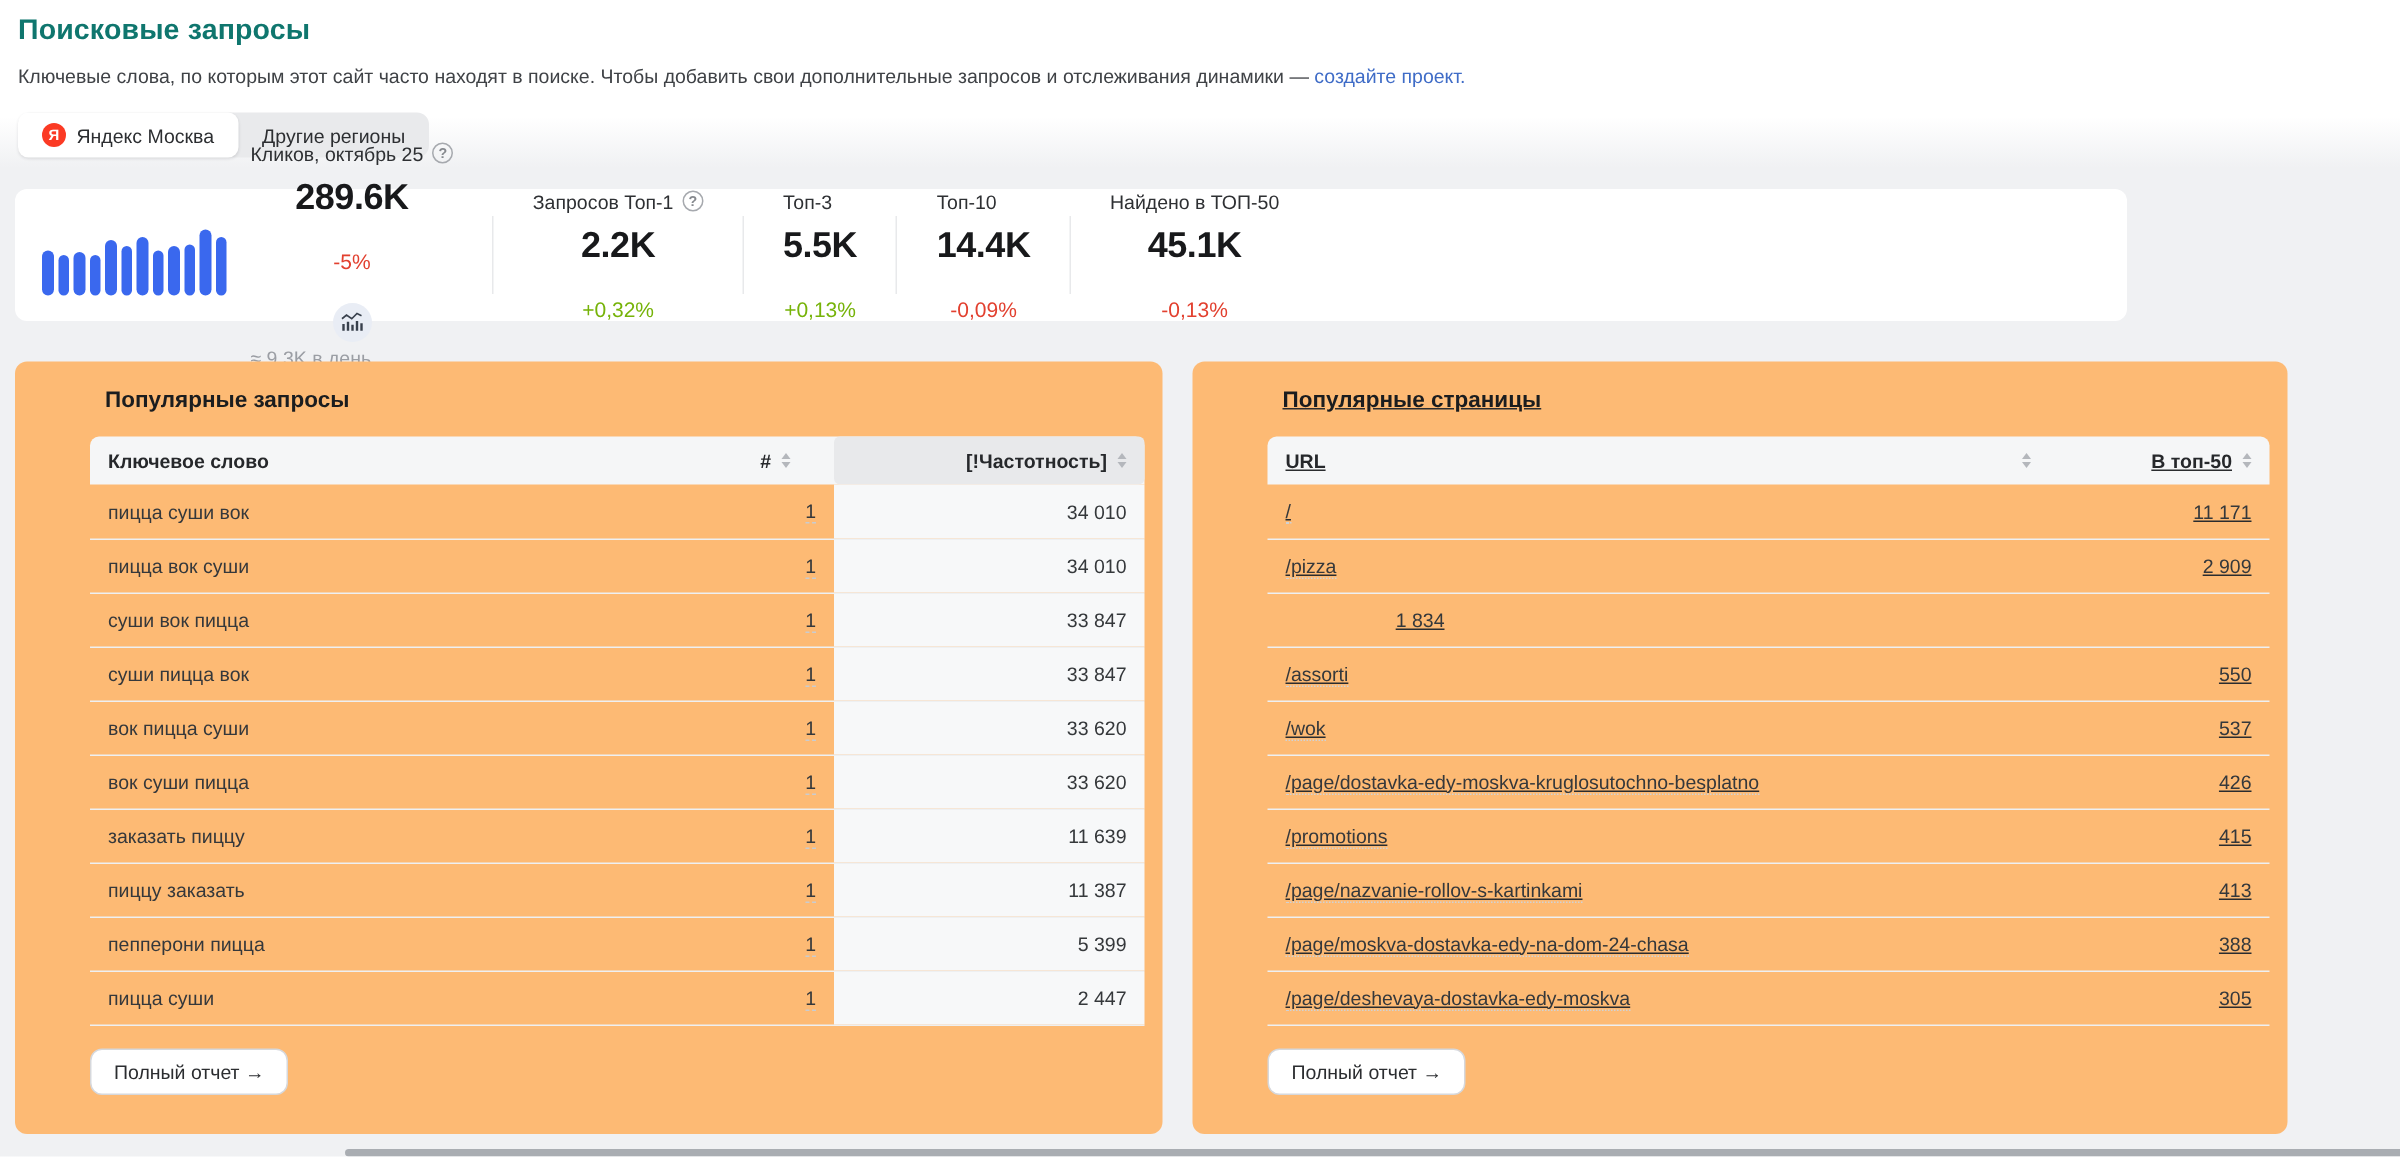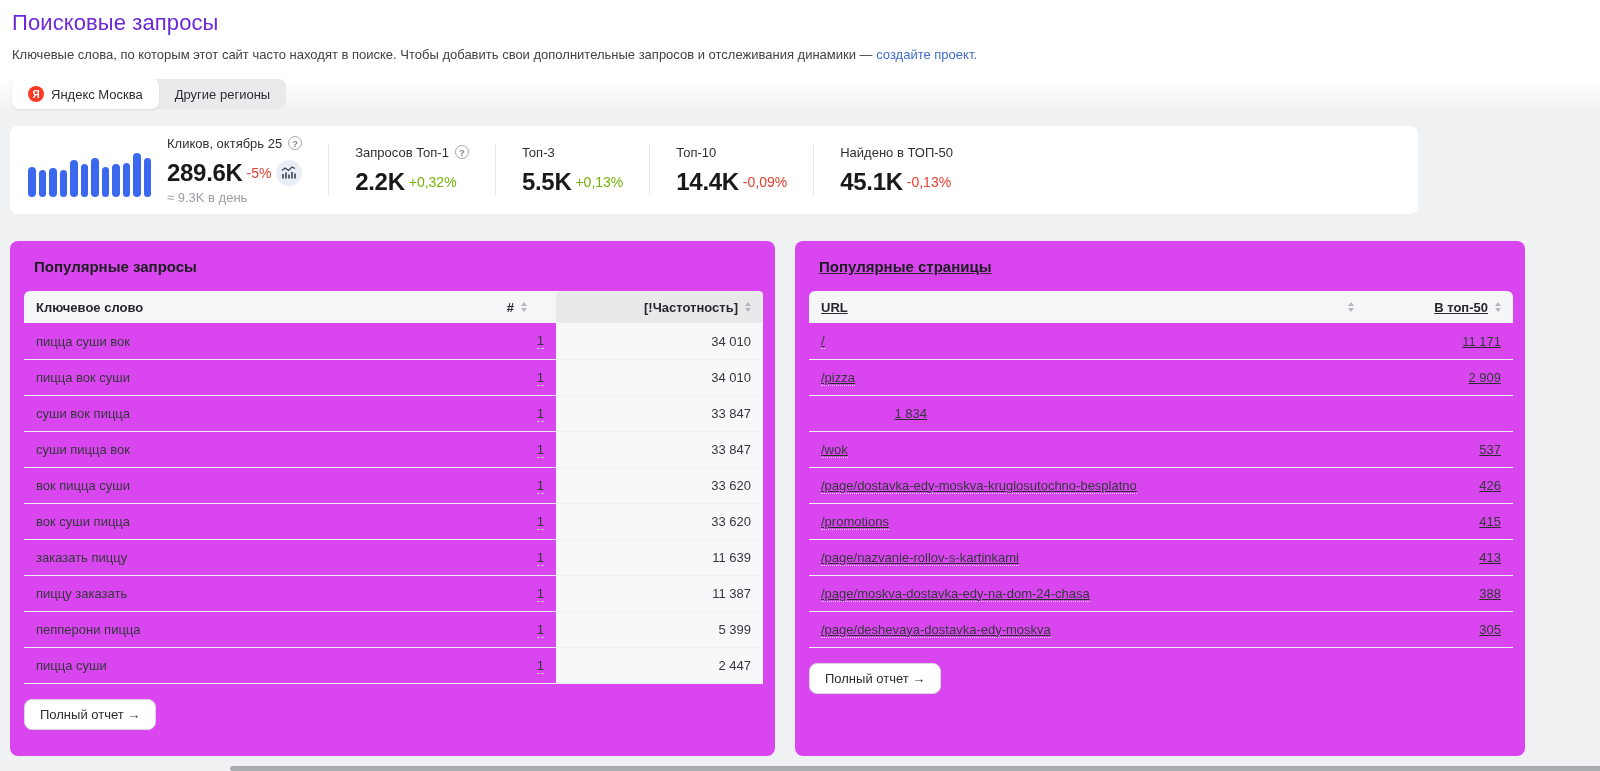--- a/index.html
+++ b/index.html
@@ -4,21 +4,21 @@
 <style>
   * { box-sizing: border-box; margin: 0; padding: 0; }
   html,body { width:1600px; height:771px; overflow:hidden; }
   body {
     font-family: "Liberation Sans", sans-serif;
     background: linear-gradient(#ffffff 0, #ffffff 78px, #f0f1f3 112px, #f0f1f3 100%);
     color:#2a2c2f;
     position:relative;
   }
   .header { padding: 10px 0 0 12px; }
-  .page-title { font-size: 22px; font-weight: normal; color:#6d28d9; letter-spacing:.1px; }
+  .page-title { font-size: 19px; font-weight: bold; color:#0f766e; letter-spacing:.1px; }
   .subtitle { margin-top: 11px; font-size: 13px; color:#3f4246; }
   .subtitle a { color:#3f6cc7; text-decoration:none; cursor:pointer; }
   .tabgroup {
     display:inline-flex; margin-top: 17px; background:#e9eaec;
     border-radius:8px; font-size:13px; color:#2c2e31;
   }
   .tab { display:flex; align-items:center; gap:7px; padding:0 16px; height:30px; cursor:pointer; white-space:nowrap; }
   .tab.active { background:#ffffff; border-radius:7px; box-shadow:0 1px 2px rgba(40,44,50,.12); }
   .ya-icon {
     width:16px; height:16px; border-radius:50%; background:#fb3a24; color:#fff;
@@ -27,39 +27,39 @@
   
   .statsbar {
     position:absolute; left:10px; top:126px; width:1408px; height:88px;
     background:#fff; border-radius:8px; display:flex; align-items:center; padding:0 4px 0 18px;
   }
   .minichart { display:flex; align-items:flex-end; gap:3px; height:58px; margin-bottom:4px; }
   .minichart .bar { width:7.5px; background:#3a68ee; border-radius:4px; }
   .metric { padding:0 26px; }
   .metric.first { padding-left:16px; }
   .m-label { font-size:13px; color:#2e3033; display:flex; align-items:center; gap:6px; white-space:nowrap; }
-  .m-valrow { display:flex; align-items:center; gap:4px; margin-top:8px; }
+  .m-valrow { display:flex; align-items:center; gap:20px; margin-top:8px;flex-direction:column; }
   .m-value { font-size:24px; font-weight:bold; color:#18191b; letter-spacing:-0.3px; }
   .m-delta { font-size:14px; }
   .m-delta.up { color:#76b309; }
   .m-delta.down { color:#e2402f; }
   .m-sub { font-size:13px; color:#9b9ea4; margin-top:3px; }
   .vdiv { width:1px; height:52px; background:#e8e9eb; flex:0 0 1px; }
   .help-icon {
     width:14px; height:14px; border:1.2px solid #a6a9ae; border-radius:50%;
     color:#85888d; font-size:9.5px; font-weight:bold; display:inline-flex;
     align-items:center; justify-content:center; cursor:pointer;
   }
   .badge-icon {
     width:26px; height:26px; border-radius:50%; background:#e9edf5;
     display:inline-flex; align-items:center; justify-content:center; cursor:pointer;
   }
   
   .panels { position:absolute; left:10px; top:241px; display:flex; gap:20px; }
-  .panel { background:#d946ef; border-radius:8px; height:515px; padding-top:17px; }
+  .panel { background:#fdba74; border-radius:8px; height:515px; padding-top:17px;padding-left:36px; }
   .panel.queries { width:765px; }
   .panel.pages { width:730px;text-decoration:underline; }
   .panel-title { font-size:15px; font-weight:bold; color:#1b1d1f; margin:0 24px 16px 24px; }
   .table { margin:0 12px 0 14px; font-size:13px; }
   .thead { display:flex; align-items:center; height:32px; background:#f5f6f7; border-radius:6px 6px 0 0; font-weight:bold; color:#26282b;gap:17px; }
   .trow { display:flex; align-items:flex-end; height:36px; border-top:1px solid #eef0f2; color:#35383b; }
   .trow:first-of-type { border-top:none; }
   .tbody-wrap { border-bottom:1px solid #eef0f2; }
   .td, .th { padding:0 12px; display:flex; align-items:center; height:100%; }
   .kw { flex:1; }
@@ -319,20 +319,26 @@
             <div class="td urlc">
               <span class="url-link">/pizza</span>
             </div>
             <div class="td top50">2 909</div>
           </div>
           <div class="trow">
             <div class="td top50">1 834</div>
           </div>
           <div class="trow">
             <div class="td urlc">
+              <span class="url-link">/assorti</span>
+            </div>
+            <div class="td top50">550</div>
+          </div>
+          <div class="trow">
+            <div class="td urlc">
               <span class="url-link">/wok</span>
             </div>
             <div class="td top50">537</div>
           </div>
           <div class="trow">
             <div class="td urlc">
               <span class="url-link">/page/dostavka-edy-moskva-kruglosutochno-besplatno</span>
             </div>
             <div class="td top50">426</div>
           </div>

